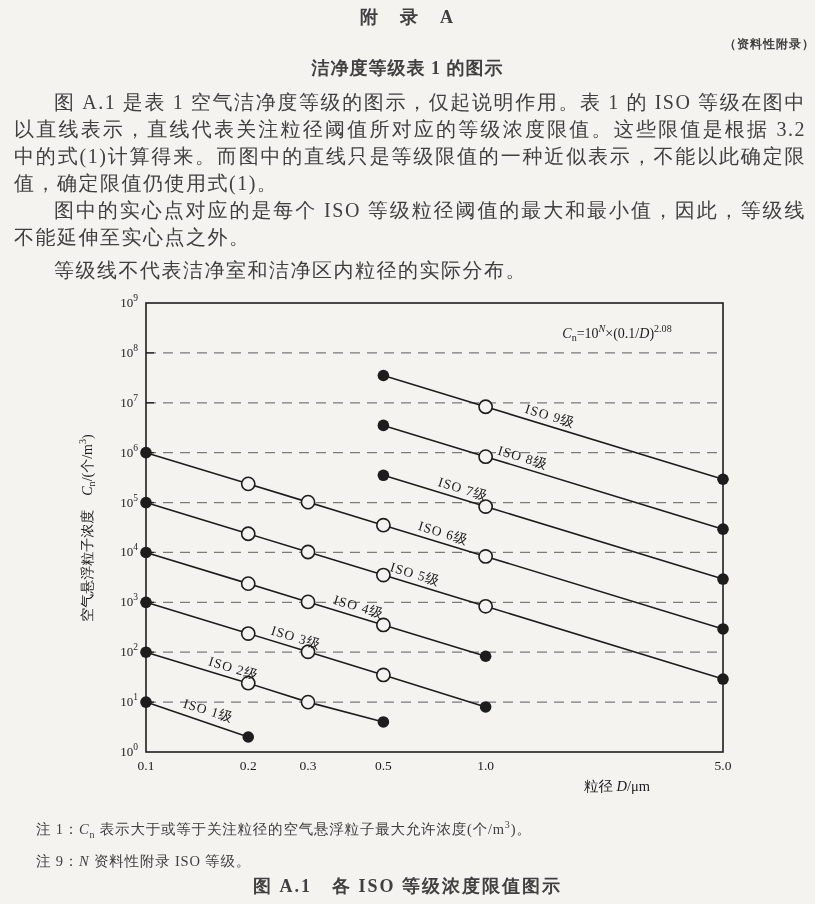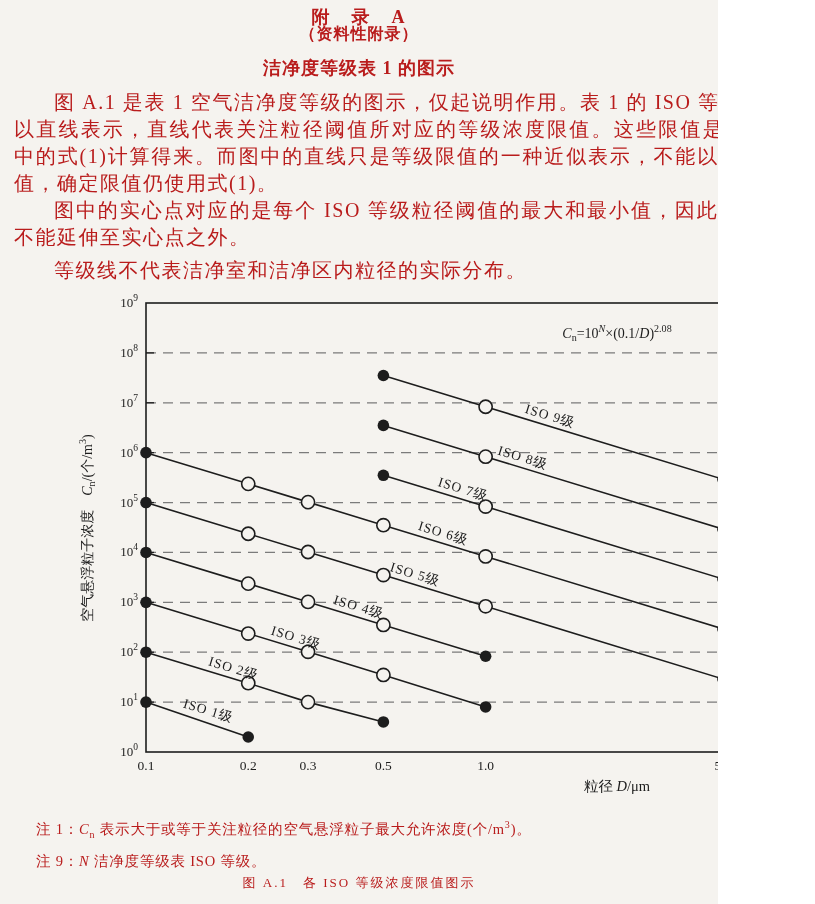--- a/index.html
+++ b/index.html
@@ -1,35 +1,35 @@
 <!DOCTYPE html>
 <html><head>
 <meta charset="utf-8">
 <style>
   html,body{margin:0;padding:0;}
   .page{
-    position:relative;width:718px;height:904px;overflow:hidden;
-    background:#f5f3ef;color:#b91c1c;
+    position:relative;width:815px;height:904px;overflow:hidden;
+    background:#f5f3ef;color:#404040;
     font-family:"Liberation Serif","DejaVu Serif",serif;
   }
   .doc-title{position:absolute;top:5px;left:0;width:100%;text-align:center;
     font-size:18px;font-weight:bold;letter-spacing:2px;}
-  .doc-subtitle{position:absolute;top:24px;left:0;width:100%;text-align:center;
-    font-size:16px;font-weight:bold;letter-spacing:1px;}
+  .doc-subtitle{position:absolute;top:36px;left:0;width:100%;text-align:right;
+    font-size:12px;font-weight:bold;letter-spacing:1px;}
   .doc-heading{position:absolute;top:56px;left:0;width:100%;text-align:center;
     font-size:18px;font-weight:bold;letter-spacing:1px;}
   .body-text{position:absolute;top:89px;left:14px;width:792px;
     font-size:20px;line-height:27px;letter-spacing:1.5px;text-align:justify;}
   .body-text p{margin:0;text-indent:2em;}
   .body-text p.gap{margin-top:6px;}
   .chart-wrap{position:absolute;top:288px;left:0;}
   .notes{position:absolute;top:812px;left:36px;width:760px;
     font-size:14.5px;line-height:26px;letter-spacing:0.8px;}
   .caption{position:absolute;top:874px;left:0;width:100%;text-align:center;
-    font-size:13px;font-weight:normal;letter-spacing:2px;}
+    font-size:18px;font-weight:bold;letter-spacing:2px;}
   .ivar{font-style:italic;}
   .sub{vertical-align:sub;font-size:10px;}
   .sup{vertical-align:super;font-size:10px;}
   svg text{font-family:"Liberation Serif","DejaVu Serif",serif;fill:#1d1d1d;}
 </style>
 </head>
 <body>
 
 <div class="page">
 
@@ -134,18 +134,18 @@
         <circle cx="723" cy="191.26404871788947" r="5.8" fill="#1d1d1d"></circle>
         <text x="524.314692219795" y="124.59266395404455" font-size="13.5" letter-spacing="1" transform="rotate(17 524.314692219795 124.59266395404455)">ISO 9级</text>
         <text x="617" y="50" text-anchor="middle" font-size="14"><tspan dy="0" font-size="14" font-style="italic">C</tspan><tspan dy="3" font-size="10.08">n</tspan><tspan dy="-3" font-size="14">=10</tspan><tspan dy="-6" font-size="10.08" font-style="italic">N</tspan><tspan dy="6" font-size="14">×(0.1/</tspan><tspan dy="0" font-size="14" font-style="italic">D</tspan><tspan dy="0" font-size="14">)</tspan><tspan dy="-6" font-size="10.08">2.08</tspan></text>
         <text x="617" y="503" text-anchor="middle" font-size="14.5"><tspan dy="0" font-size="14.5">粒径 </tspan><tspan dy="0" font-size="14.5" font-style="italic">D</tspan><tspan dy="0" font-size="14.5">/μm</tspan></text>
         <text x="92" y="240" text-anchor="middle" font-size="14" transform="rotate(-90 92 240)"><tspan dy="0" font-size="14">空气悬浮粒子浓度　</tspan><tspan dy="0" font-size="14" font-style="italic">C</tspan><tspan dy="3" font-size="10.08">n</tspan><tspan dy="-3" font-size="14">/(个/m</tspan><tspan dy="-6" font-size="10.08">3</tspan><tspan dy="6" font-size="14">)</tspan></text>
       </svg>
   </div>
 
   <div class="notes">
     <div><span>注 1：</span><span class="ivar">C</span><span class="sub">n</span><span> 表示大于或等于关注粒径的空气悬浮粒子最大允许浓度(个/m</span><span class="sup">3</span><span>)。</span></div>
-    <div><span>注 9：</span><span class="ivar">N</span><span> 洁净度等级表 ISO 等级。</span></div>
+    <div><span>注 9：</span><span class="ivar">N</span><span> 资料性附录 ISO 等级。</span></div>
   </div>
 
   <div class="caption">图 A.1　各 ISO 等级浓度限值图示</div>
 
 </div>
 
 </body></html>

